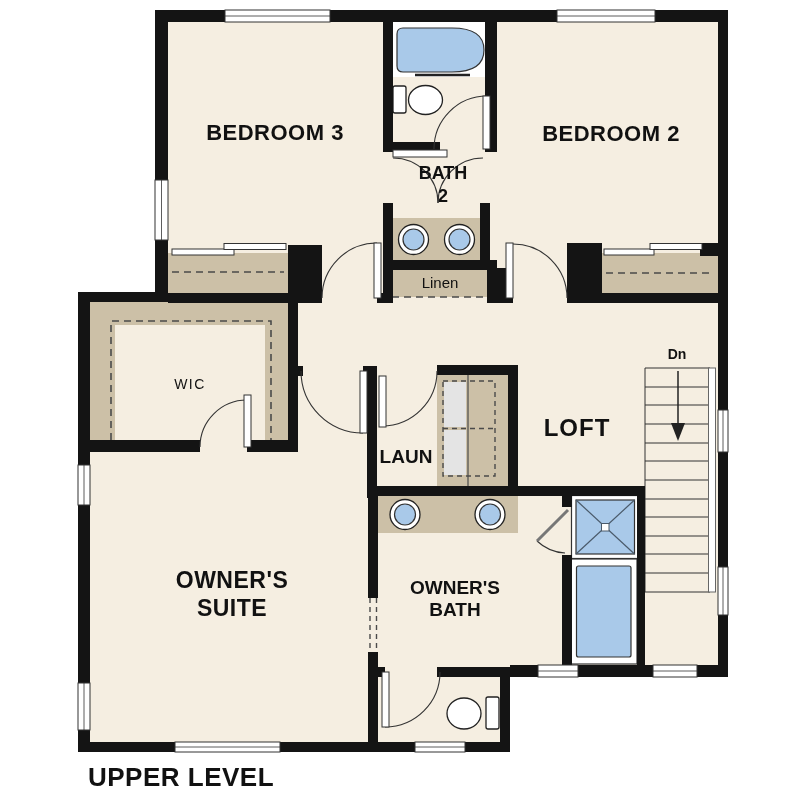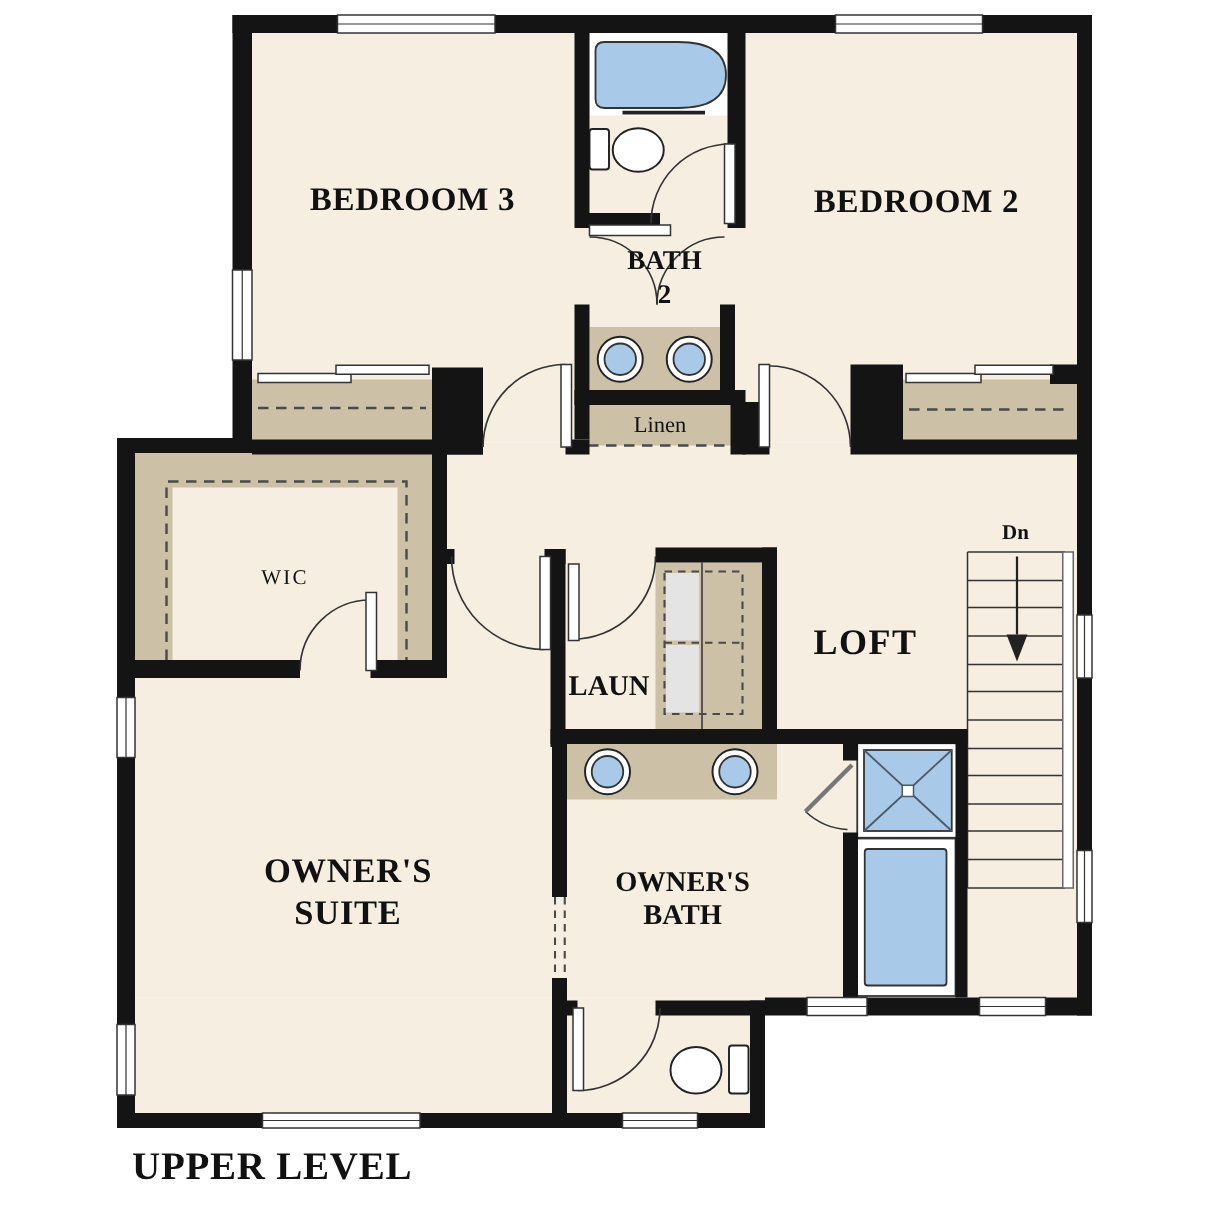--- a/index.html
+++ b/index.html
@@ -1,17 +1,17 @@
 <!DOCTYPE html>
 <html style="--background: #ffffff; --floor: #f5eee1; --wall: #141414; --casework: #ccc0a7; --fixture_blue: #a9c9e9; --appliance_gray: #e4e4e4; --text: #111111;"><head>
 <meta charset="utf-8">
 <style>
   html,body{margin:0;padding:0;background:#fff;}
   #stage{position:relative;width:810px;height:788px;background:var(--background,#fff);
-         font-family:Liberation Serif, serif;}
+         font-family:Liberation Sans, sans-serif;}
   svg{position:absolute;left:0;top:0;}
   .floor{fill:var(--floor);}
   .tan{fill:var(--casework);}
   .wall{fill:var(--wall);}
   .win{fill:#ffffff;stroke:#333;stroke-width:1;}
   .winline{stroke:#333;stroke-width:0.8;}
   .leaf{fill:#ffffff;stroke:#333;stroke-width:1;}
   .arc{fill:none;stroke:#333;stroke-width:1.1;}
   .dash{fill:none;stroke:#4a4a4a;stroke-width:1.6;stroke-dasharray:7 5;}
   .dash2{fill:none;stroke:#4a4a4a;stroke-width:1.4;stroke-dasharray:5 4;}

